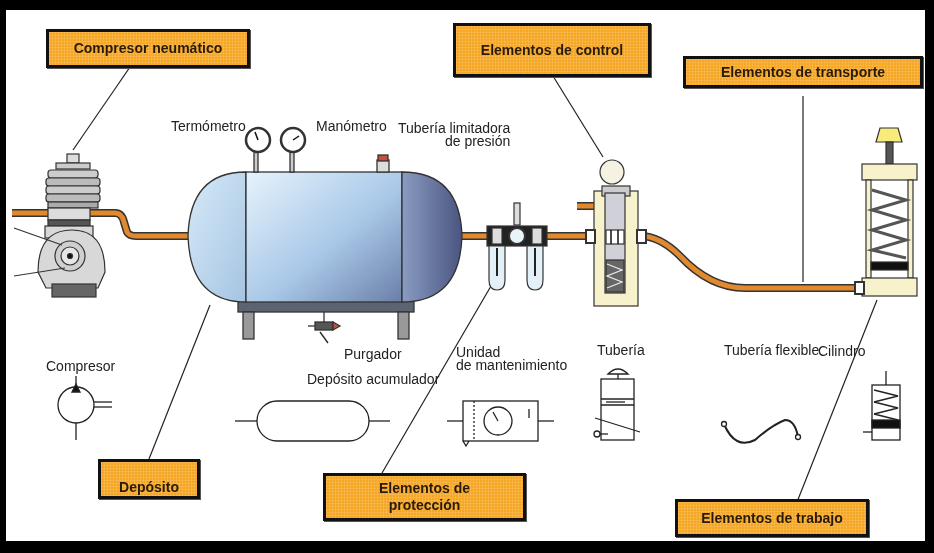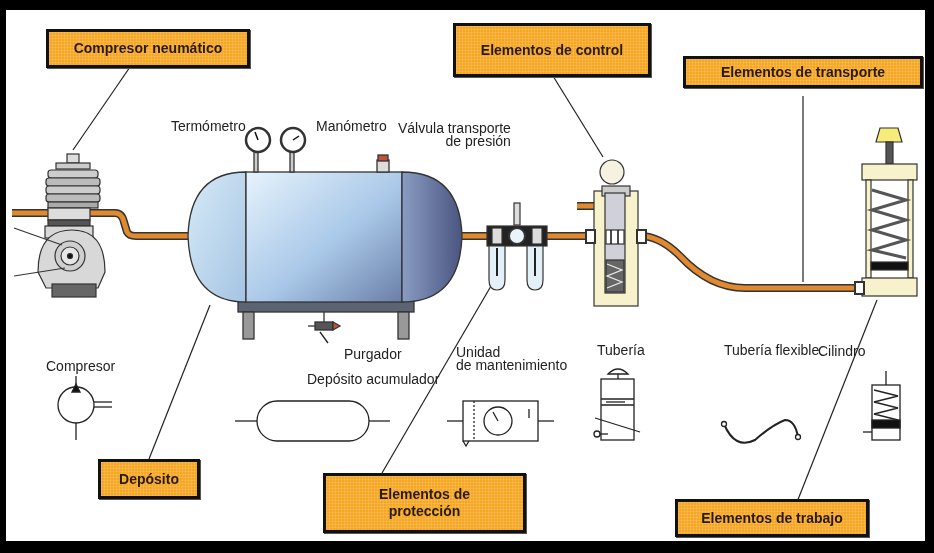--- a/index.html
+++ b/index.html
@@ -198,35 +198,35 @@
 
 <div class="callout" style="left:46px; top:29px; width:204px; height:39px;">
   <span>Compresor neumático</span>
 </div>
 <div class="callout" style="left:453px; top:23px; width:198px; height:54px;">
   <span>Elementos de control</span>
 </div>
 <div class="callout" style="left:683px; top:56px; width:240px; height:32px;">
   <span>Elementos de transporte</span>
 </div>
-<div class="callout" style="left:98px; top:459px; width:102px; height:40px;">
+<div class="callout" style="left:98px; top:459px; width:102px; height:40px;align-items:flex-end;">
   <span>Depósito</span>
 </div>
-<div class="callout" style="left:323px; top:473px; width:203px; height:60px; flex-direction:column;">
+<div class="callout" style="left:323px; top:473px; width:203px; height:48px; flex-direction:column;">
   <span>Elementos de</span>
   <span>protección</span>
 </div>
 <div class="callout" style="left:675px; top:499px; width:194px; height:38px;">
   <span>Elementos de trabajo</span>
 </div>
 
 <div class="lbl" style="left:171px; top:120px;">Termómetro</div>
 <div class="lbl" style="left:316px; top:120px;">Manómetro</div>
 <div class="lbl c" style="left:398px; top:122px; text-align:right;">
-  <div>Válvula transporte</div>
+  <div>Tubería limitadora</div>
   <div style="padding-left:18px;">de presión</div>
 </div>
 <div class="lbl" style="left:344px; top:348px;">Purgador</div>
 
 <div class="lbl" style="left:46px; top:360px;">Compresor</div>
 <div class="lbl" style="left:263px; top:373px;padding-left:44px;">Depósito acumulador</div>
 <div class="lbl c" style="left:456px; top:346px; width:100px;">
   <div>Unidad</div>
   <div>de mantenimiento</div>
 </div>

